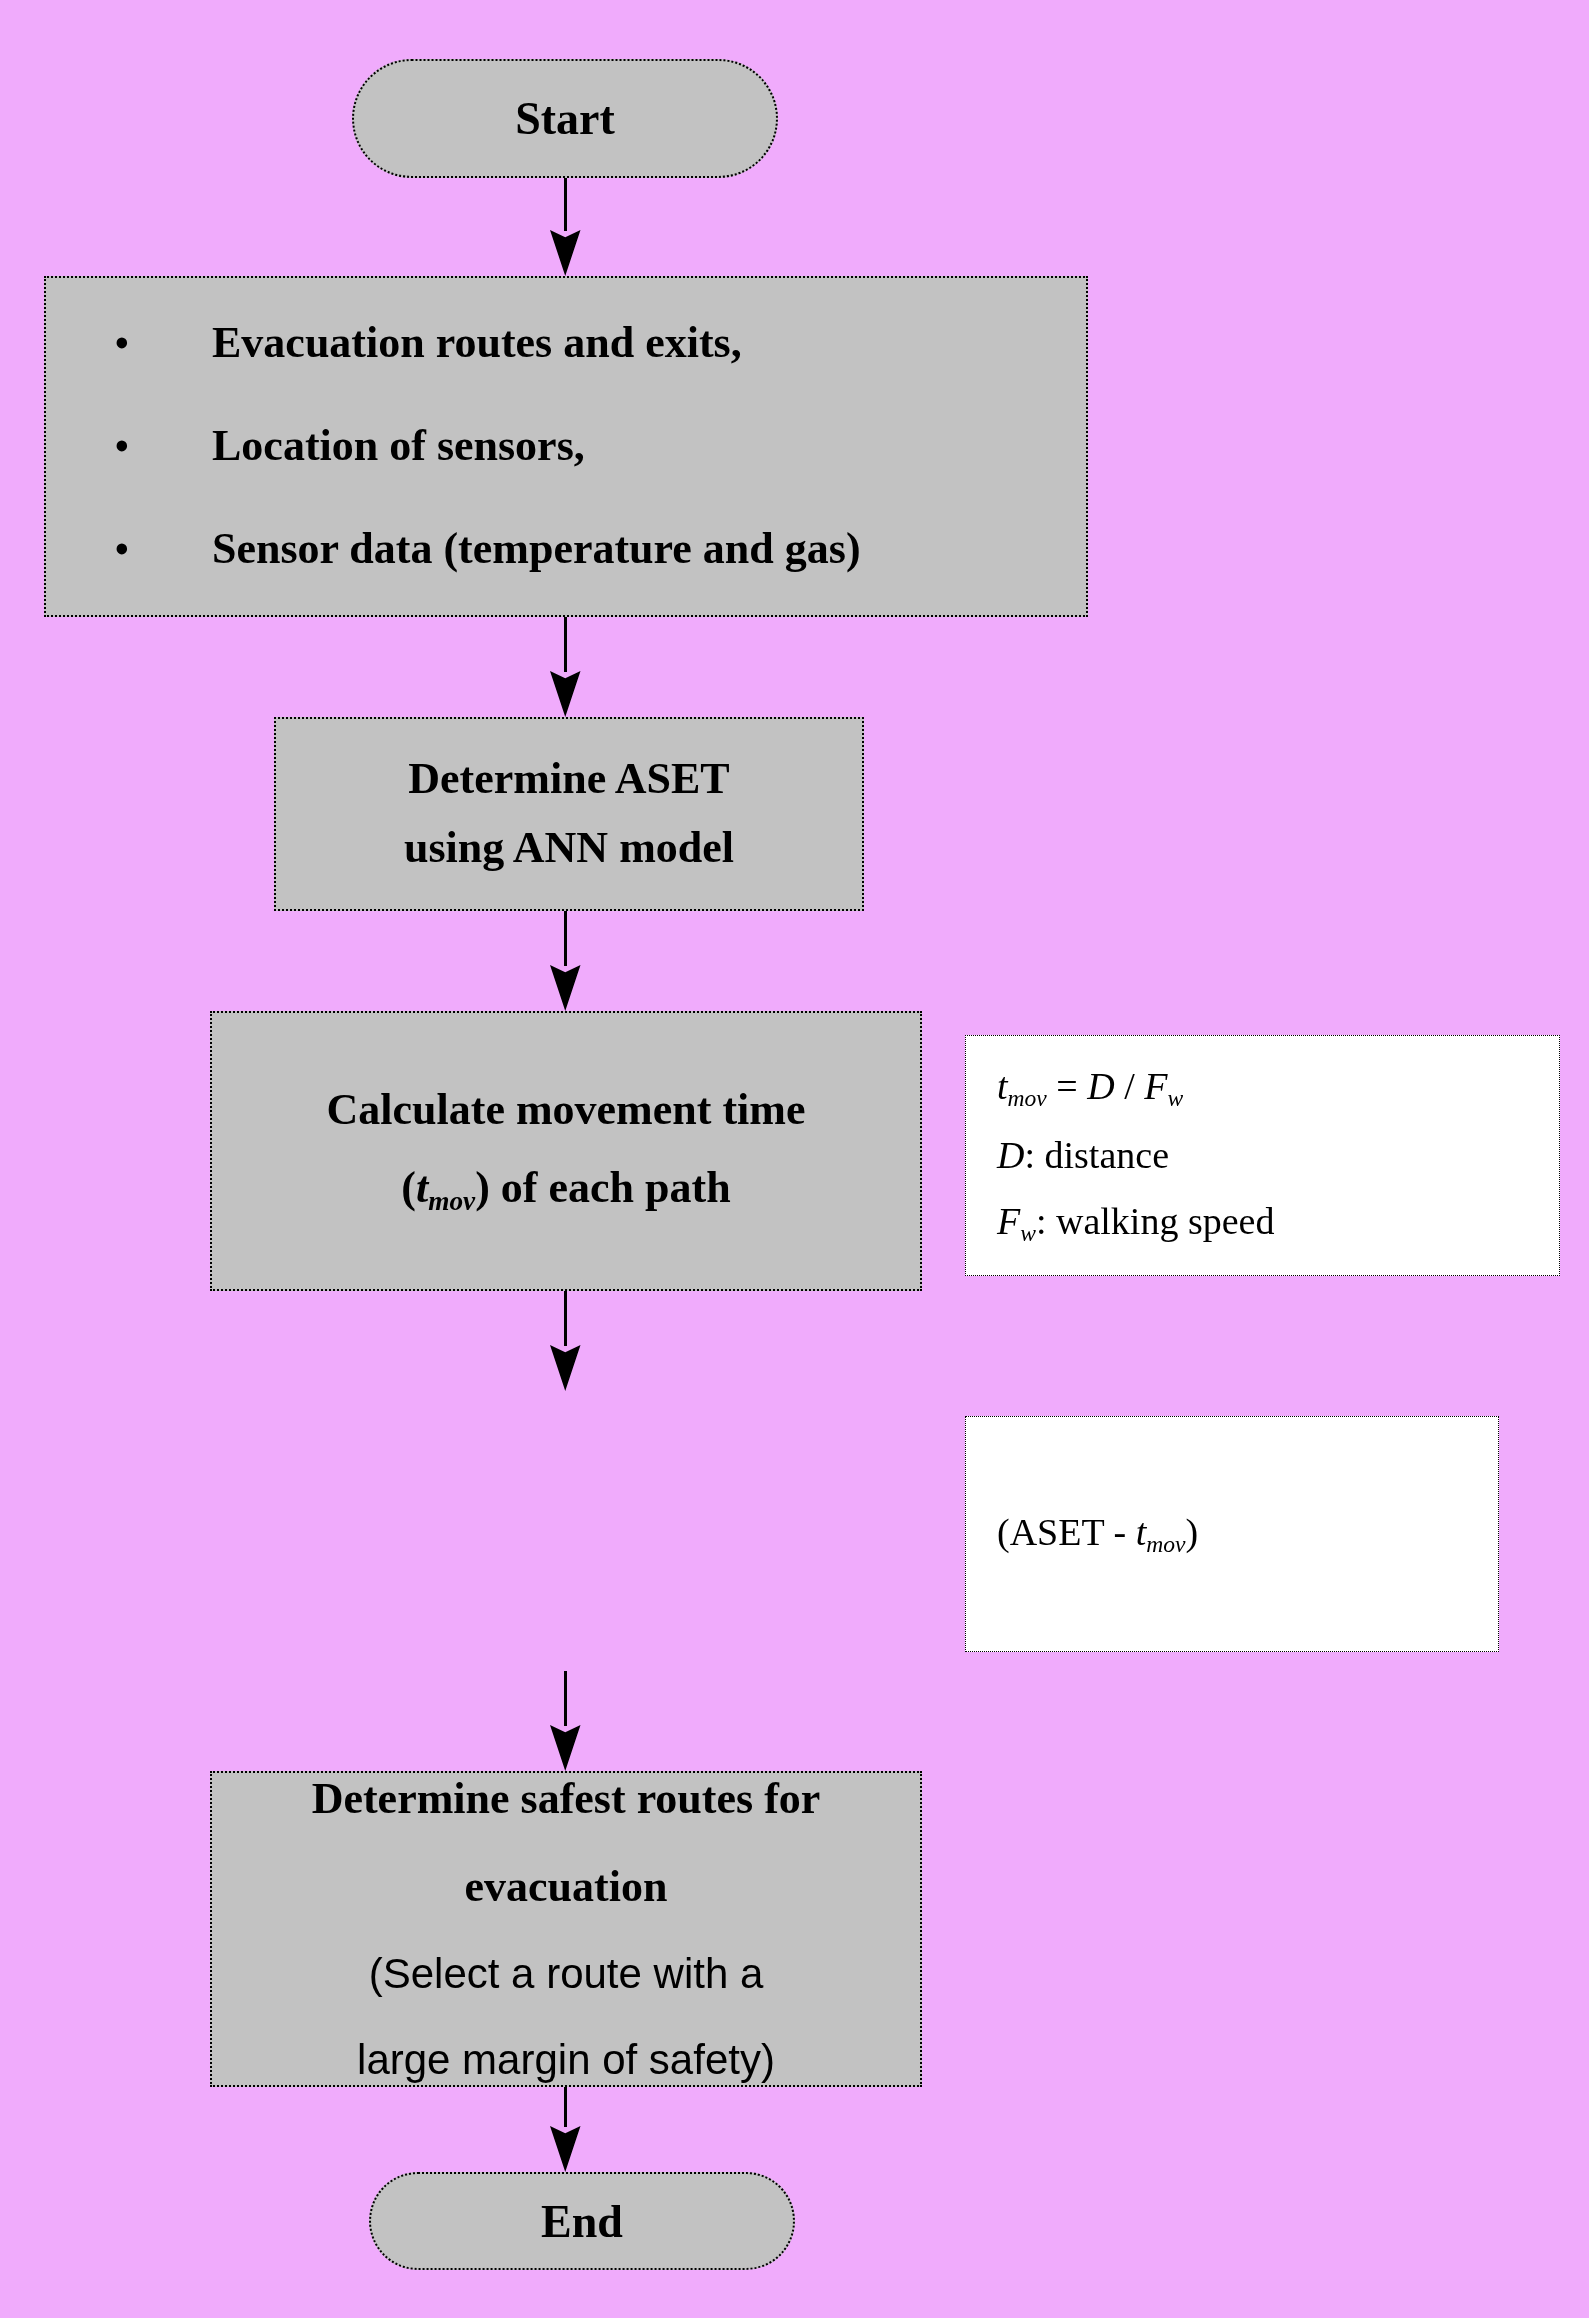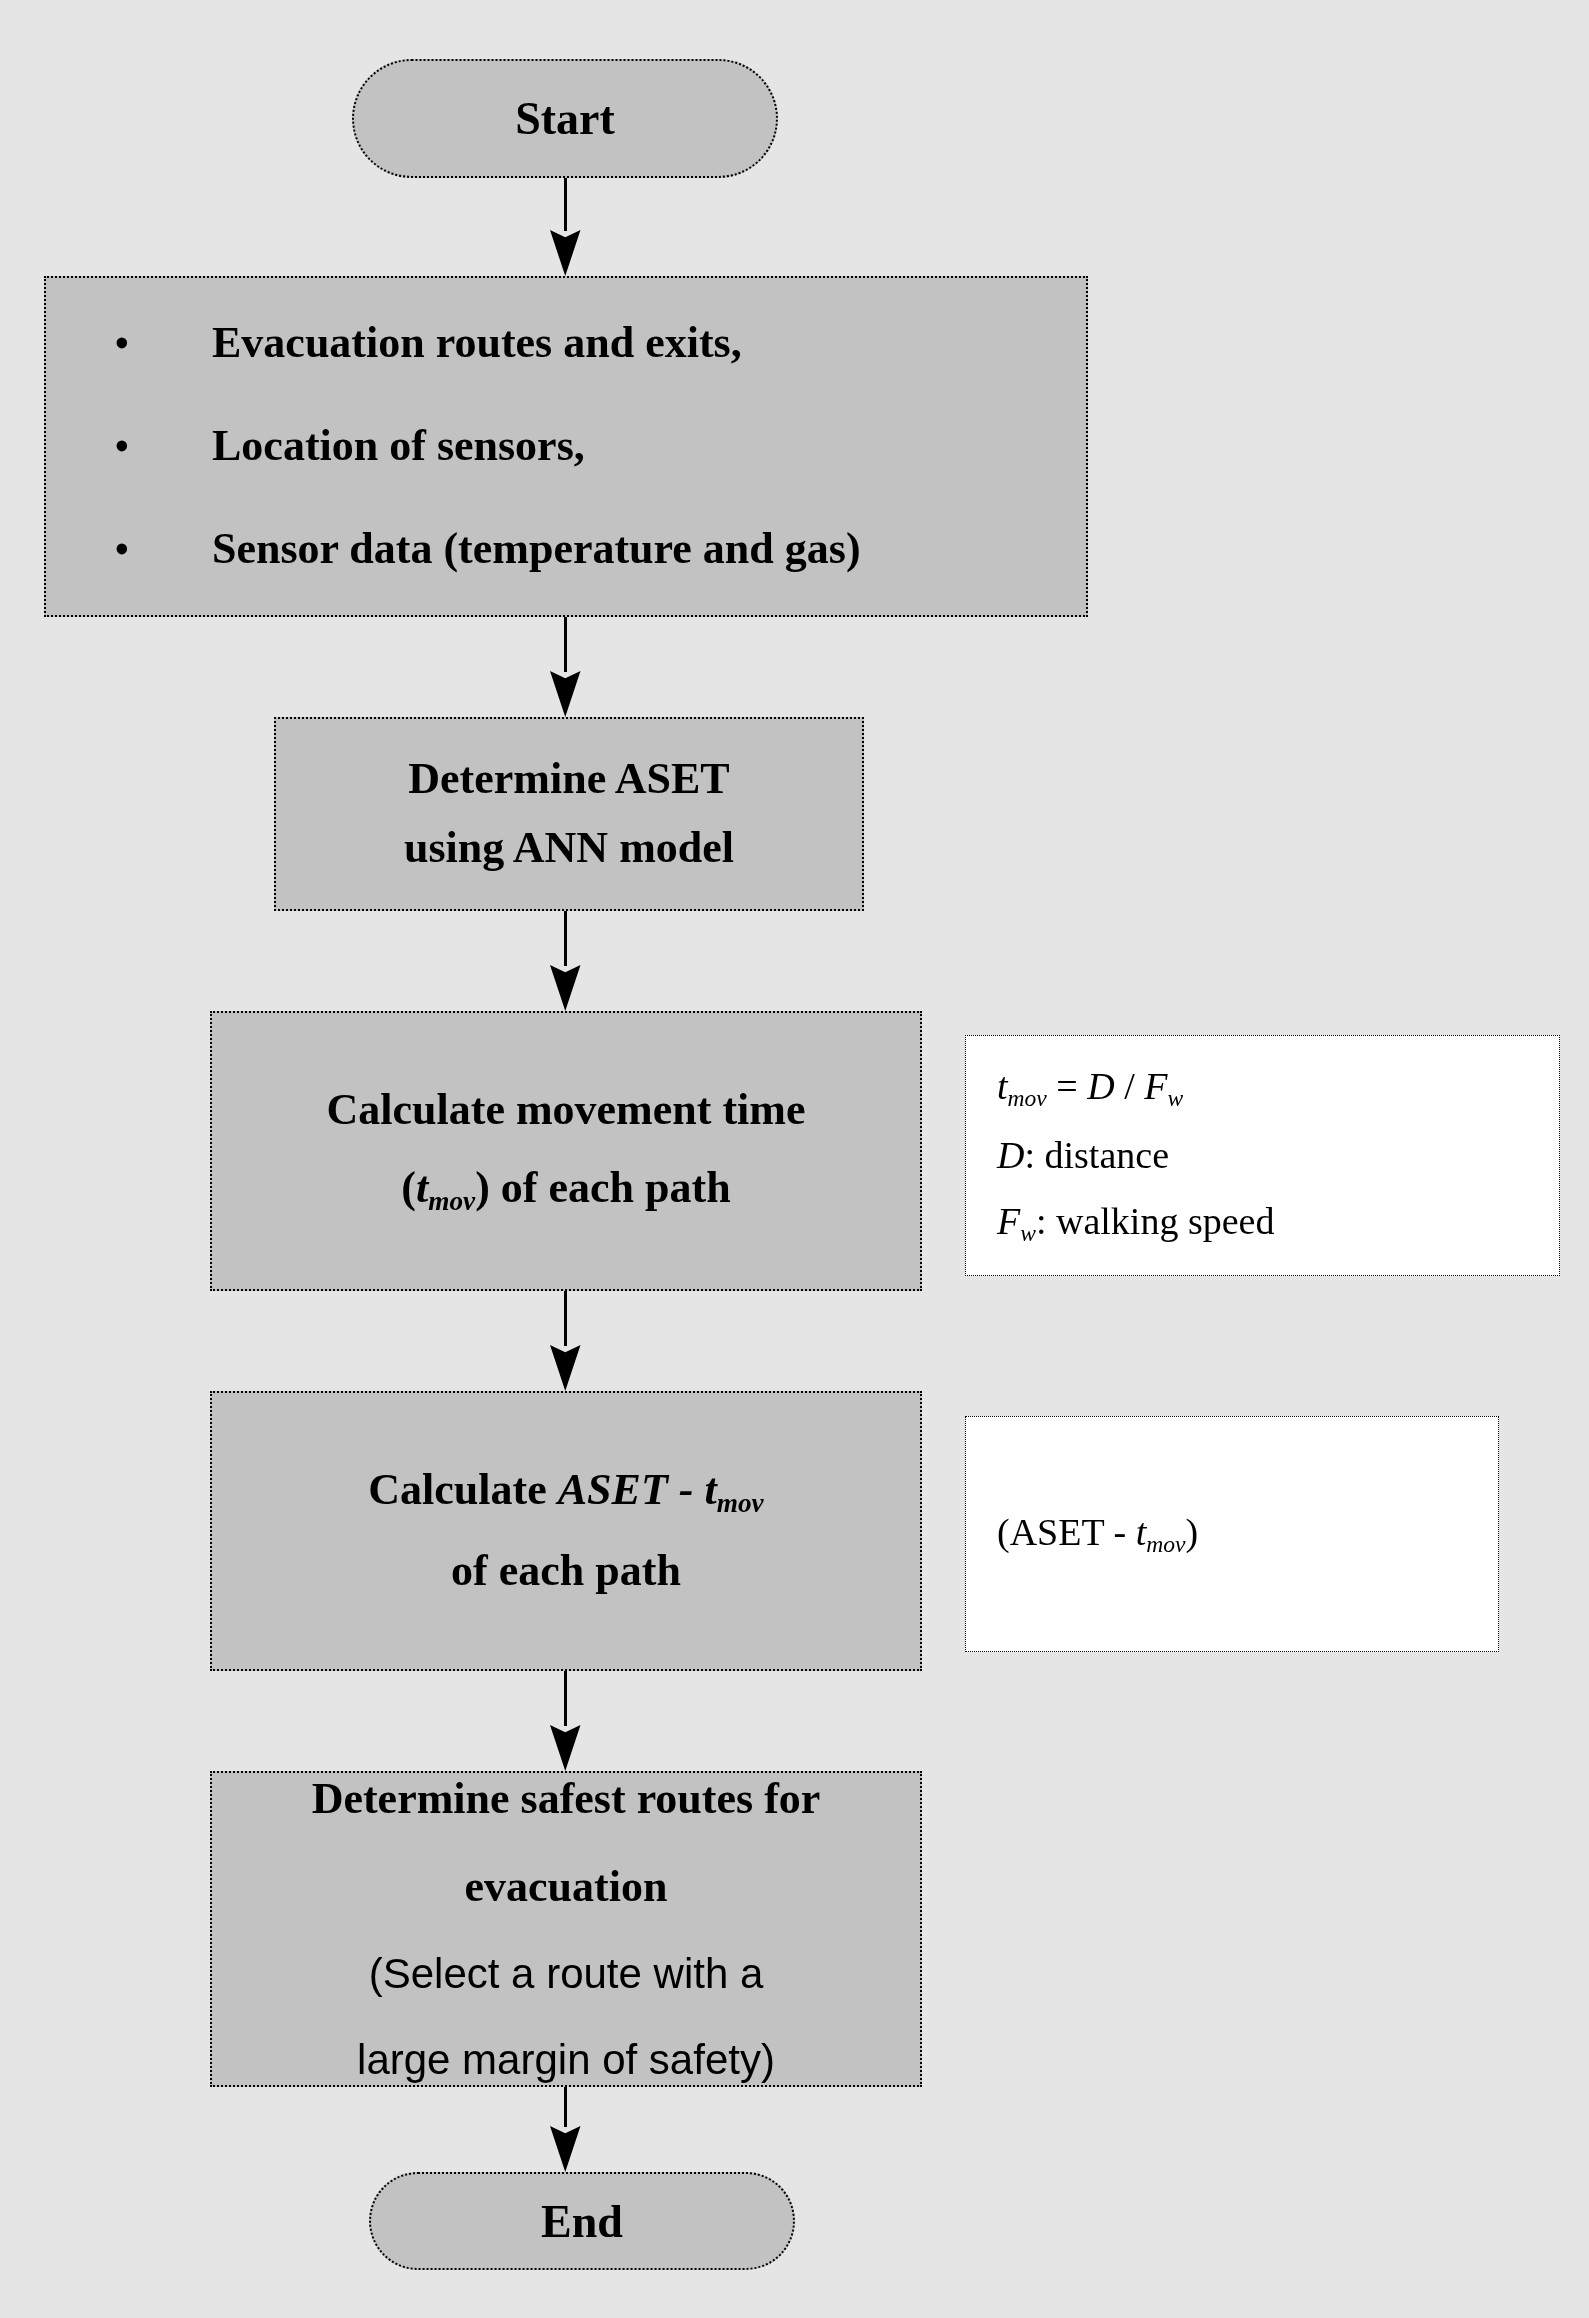--- a/index.html
+++ b/index.html
@@ -4,21 +4,21 @@
 <style>
   :root{
     --box-fill:#c2c2c2;
     --note-fill:#ffffff;
     --ink:#000000;
   }
   html,body{margin:0;padding:0;background:#fff;}
   .canvas{
     position:relative;
     width:1589px;height:2319px;
-    background:#e5e5e5;
+    background:#f0abfc;
     font-family:"Liberation Serif", serif;
     color:var(--ink);
   }
   .node{
     position:absolute;
     box-sizing:border-box;
     background:var(--box-fill);
     border:2.1px dotted var(--ink);
     display:flex;flex-direction:column;
     justify-content:center;align-items:center;
@@ -127,26 +127,20 @@
     <div>
       <span class="it">F</span><span class="it sub">w</span><span class="up">: walking speed</span>
     </div>
   </div>
 
   <div class="arrow" style="left:550px;top:1291px;height:100px;">
     <div class="arrow-stem"></div>
     <div class="arrow-head"></div>
   </div>
 
-  <div class="node proc gap36" style="left:210px;top:1391px;width:712px;height:280px;">
-    <div>
-      <span class="up">Calculate </span><span class="it">ASET - </span><span class="it">t</span><span class="it sub">mov</span>
-    </div>
-    <div>of each path</div>
-  </div>
 
   <div class="note gap34" style="left:965px;top:1416px;width:534px;height:236px;">
     <div>
       <span class="up">(ASET - </span><span class="it">t</span><span class="it sub">mov</span><span class="up">)</span>
     </div>
   </div>
 
   <div class="arrow" style="left:550px;top:1671px;height:100px;">
     <div class="arrow-stem"></div>
     <div class="arrow-head"></div>

